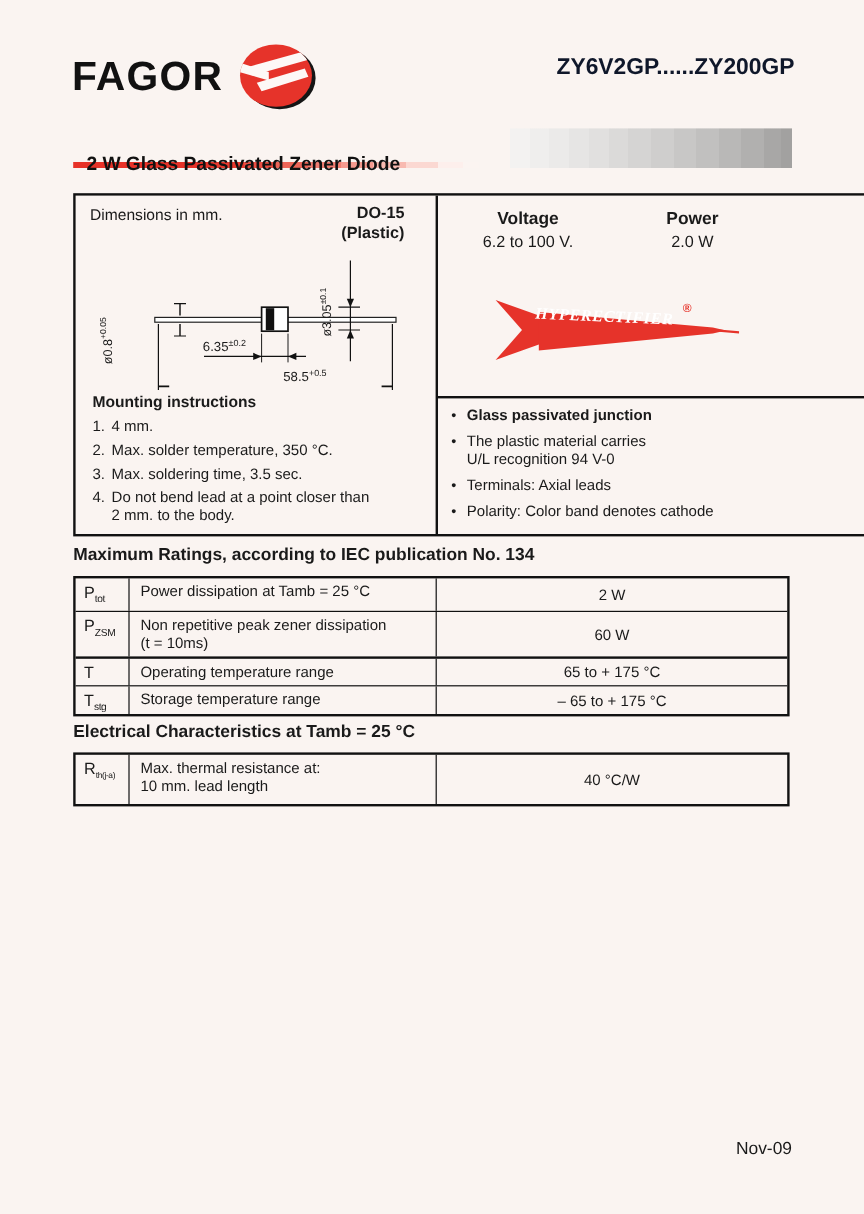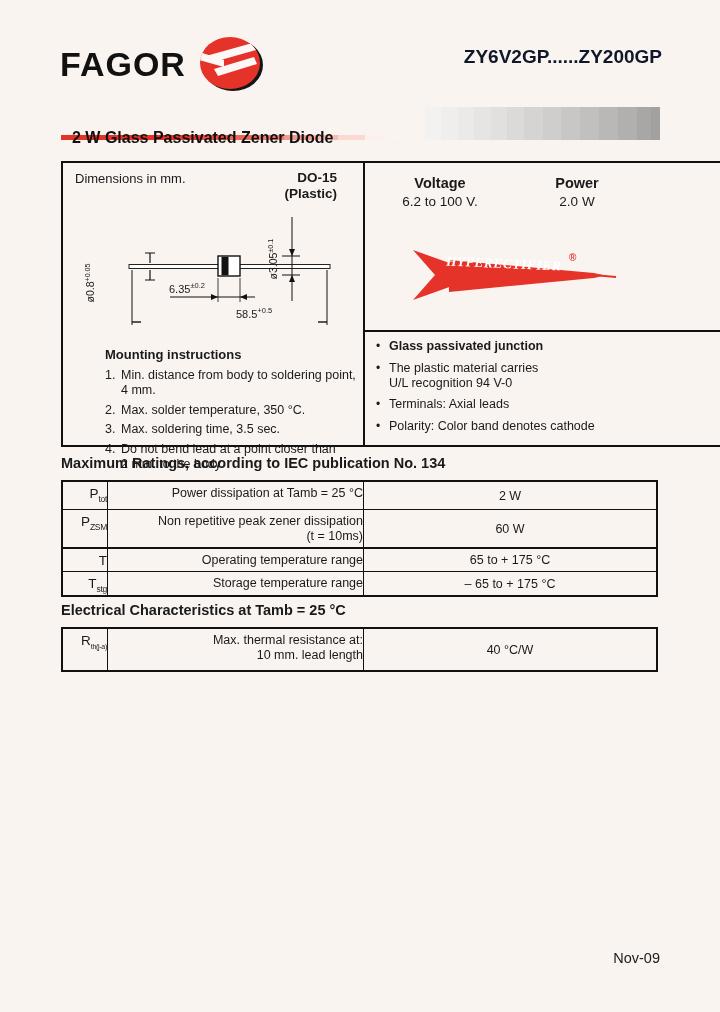--- a/index.html
+++ b/index.html
@@ -33,21 +33,21 @@
 
   .dims-note{position:absolute;left:12px;top:8px;font-size:13px;}
   .outline{position:absolute;right:26px;top:7px;text-align:right;font-weight:bold;font-size:13.5px;line-height:1.2;}
   .outline span{display:block;}
 
   .drawing{position:absolute;left:0;top:40px;}
   .vlabel{position:absolute;font-size:10.5px;white-space:nowrap;transform:rotate(-90deg);transform-origin:left bottom;}
   .dimlabel{position:absolute;font-size:11px;white-space:nowrap;}
   sup{font-size:0.68em;}
 
-  .mounting{position:absolute;left:14px;top:184px;width:284px;margin-left:28px;}
+  .mounting{position:absolute;left:14px;top:164px;width:284px;}
   .mounting-title{font-weight:bold;font-size:13px;margin-bottom:6px;}
   .mi{display:flex;font-size:12.5px;line-height:1.18;margin-bottom:5px;}
   .mi-num{flex:0 0 16px;}
   .mi-l2{display:block;}
 
   .vp{position:absolute;top:12px;left:0;right:0;}
   .vp-col{position:absolute;text-align:center;}
   .vp-volt{left:15px;width:120px;}
   .vp-pow{left:152px;width:120px;}
   .vp-label{font-weight:bold;font-size:14.5px;}
@@ -63,21 +63,21 @@
   .feat{display:flex;font-size:12.5px;line-height:1.18;margin-bottom:7px;}
   .feat-bullet{flex:0 0 13px;font-size:12px;}
   .feat:first-child .feat-text{font-weight:bold;}
   .feat-l2{display:block;}
 
   
   .sec-h{position:absolute;left:61px;font-weight:bold;font-size:14.5px;}
   .sec-h.ratings{top:455px;}
   .sec-h.elec{top:602px;}
 
-  .tbl{position:absolute;left:61px;width:597px;border:2px solid #111;box-sizing:border-box;background:transparent;text-align:right;}
+  .tbl{position:absolute;left:61px;width:597px;border:2px solid #111;box-sizing:border-box;background:transparent;}
   .tbl.ratings{top:480px;}
   .tbl.elec{top:627px;}
   .trow{display:flex;box-sizing:border-box;}
   .trow + .trow{border-top:1px solid #111;}
   .trow.thick{border-top:2px solid #111;}
   .h27{height:27px}.h37{height:38px}.h24{height:24px}.h41{height:41px}
   .c-sym{flex:0 0 45px;border-right:1px solid #111;box-sizing:border-box;padding:4px 0 0 7px;font-size:13.5px;}
   .c-sym sub{font-size:8.5px;letter-spacing:-0.3px;}
   .c-desc{flex:0 0 256px;border-right:1px solid #111;box-sizing:border-box;padding:4px 0 0 9px;
     font-size:12.5px;line-height:1.2;}
@@ -159,21 +159,21 @@
 
       <span class="vlabel" style="left:33px;top:127px;"><span>ø0.8</span><sup>+0.05</sup></span>
       <span class="vlabel" style="left:216px;top:104px;"><span>ø3.05</span><sup>±0.1</sup></span>
       <span class="dimlabel" style="left:106px;top:118px;"><span>6.35</span><sup>±0.2</sup></span>
       <span class="dimlabel" style="left:146px;top:143px;margin-left:27px;"><span>58.5</span><sup>+0.5</sup></span>
 
       <div class="mounting">
         <div class="mounting-title">Mounting instructions</div>
         <div class="mi">
           <span class="mi-num">1.</span>
-          <span class="mi-text"><span>Min. distance from body to soldering point,</span><span class="mi-l2">4 mm.</span></span>
+          <span class="mi-text"><span class="mi-l2">4 mm.</span></span>
         </div>
         <div class="mi">
           <span class="mi-num">2.</span>
           <span class="mi-text"><span>Max. solder temperature, 350 °C.</span><span class="mi-l2"></span></span>
         </div>
         <div class="mi">
           <span class="mi-num">3.</span>
           <span class="mi-text"><span>Max. soldering time, 3.5 sec.</span><span class="mi-l2"></span></span>
         </div>
         <div class="mi">

